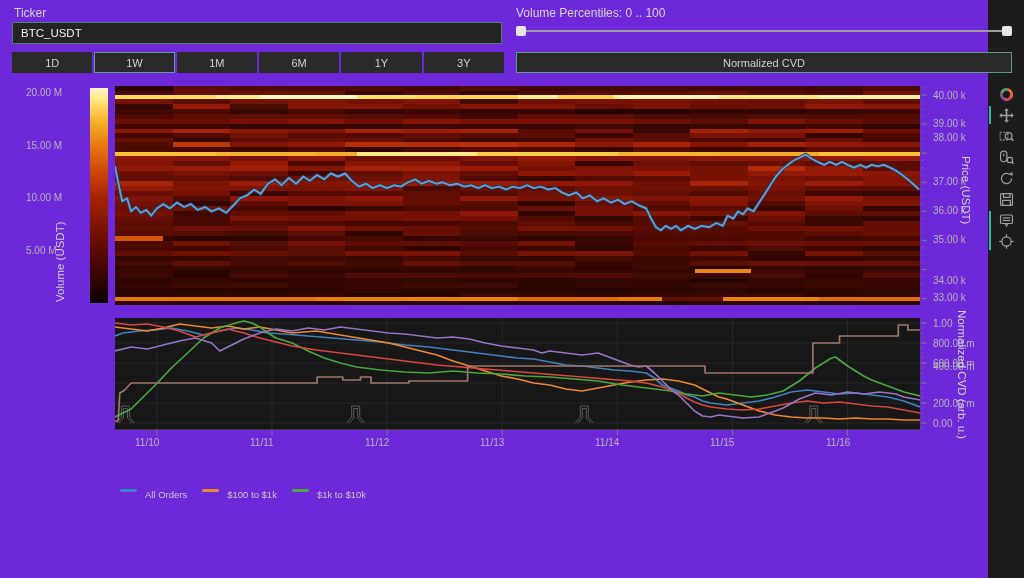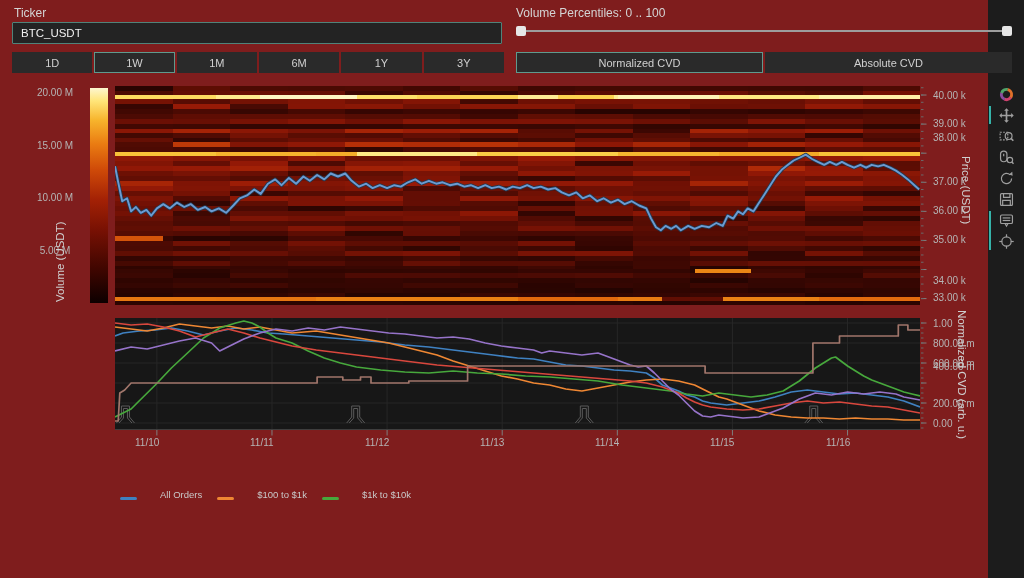--- a/index.html
+++ b/index.html
@@ -1,56 +1,56 @@
 <!DOCTYPE html>
 <html><head>
 <meta charset="utf-8">
 <style>
   *{box-sizing:border-box;margin:0;padding:0}
   html,body{width:1024px;height:578px;background:#1c1c1c;font-family:"Liberation Sans",sans-serif;overflow:hidden}
-  .app{position:relative;width:988px;height:578px;background:#7f1d1d;color:#d6d6d6}
+  .app{position:relative;width:988px;height:578px;background:#6d28d9;color:#d6d6d6}
   .lbl{position:absolute;font-size:12px;color:#d4d4d4}
   #ticker-label{left:14px;top:6px}
   #ticker-input{position:absolute;left:12px;top:22px;width:490px;height:22px;background:#232323;border:1px solid #50837a;color:#efefef;font-size:11.5px;padding-left:8px;font-family:"Liberation Sans",sans-serif;border-radius:1px}
   #volume-label{left:516px;top:6px}
   .slider{position:absolute;left:516px;top:22px;width:496px;height:18px}
   .slider .track{position:absolute;left:0;right:0;top:8px;height:2px;background:#9d9d9d}
   .slider .handle{position:absolute;top:4px;width:10px;height:10px;background:#e6e6e6;border-radius:2px}
   .btn-row{position:absolute;display:flex;gap:2px}
   #range-row{left:12px;top:52px;width:492px;height:21px}
   #cvd-row{left:516px;top:52px;width:496px;height:21px}
   .btn{flex:1;display:flex;align-items:center;justify-content:center;background:#2a2a2a;border:1px solid #2a2a2a;color:#d0d0d0;font-size:11px;cursor:pointer}
   .btn.selected{border-color:#5f9a8e}
   
   .plot-bg{position:absolute;background:#171717}
   #main-plot{left:115px;top:86px;width:805px;height:219px}
   #cvd-plot{left:115px;top:318px;width:805px;height:112px}
   svg{display:block}
   #colorbar{position:absolute;left:90px;top:88px;width:18px;height:215px;
     background:linear-gradient(to top,#0d0000 0%,#400600 16%,#751003 33%,#a32105 48%,#cf4a08 62%,#ea7c12 74%,#f7b42c 85%,#ffe579 94%,#fdf6cf 100%)}
-  .cb-lbl{position:absolute;left:26px;width:58px;text-align:center;font-size:10px;color:#b5b5b5}
+  .cb-lbl{position:absolute;left:26px;width:58px;text-align:left;font-size:10px;color:#b5b5b5}
   .yt{position:absolute;left:933px;width:60px;font-size:10px;color:#b5b5b5}
   .xt{position:absolute;top:437px;width:44px;text-align:left;font-size:10px;color:#b5b5b5}
   .axtitle{position:absolute;white-space:nowrap;font-size:11.5px;color:#cfcfcf}
   #vol-title{left:54px;top:302px;transform:rotate(-90deg);transform-origin:left top}
   #price-title{left:972px;top:156px;transform:rotate(90deg);transform-origin:left top}
   #cvdy-title{left:968px;top:310px;transform:rotate(90deg);transform-origin:left top}
   #x-title{position:absolute;left:415px;top:452px;width:204px;text-align:center;font-size:12.5px;color:#d6d6d6}
   .ticksvg{position:absolute}
   
   #toolbar{position:absolute;left:996px;top:84px;display:flex;flex-direction:column;gap:1px}
   .tool{position:relative;width:20px;height:20px;display:flex;align-items:center;justify-content:center;cursor:pointer}
   .tool svg{width:17px;height:17px;stroke:#9f9f9f;fill:none;stroke-width:1.4}
   .tool.active::before{content:'';position:absolute;left:-7px;top:1px;width:2px;height:18px;background:#35b3a9}
   .tool.active + .tool.active::before{top:-2px;height:21px}
   
   .legend-row{position:absolute;left:120px;display:flex;gap:15px;align-items:center}
   #legend-row-0{top:489px}
   #legend-row-1{top:532px}
-  .legend-item{display:flex;align-items:flex-end;gap:23px}
+  .legend-item{display:flex;align-items:flex-start;gap:8px}
   .swatch{width:17px;height:3px;border-radius:1.5px;background:#888}
   .legend-label{font-size:9.5px;color:#c9c9c9}
 </style>
 </head>
 <body>
 
 <div class="app">
 
   <div class="lbl" id="ticker-label">Ticker</div>
   <input id="ticker-input" value="BTC_USDT" style="">
@@ -66,21 +66,20 @@
     <div class="btn">1D</div>
     <div class="btn selected">1W</div>
     <div class="btn">1M</div>
     <div class="btn">6M</div>
     <div class="btn">1Y</div>
     <div class="btn">3Y</div>
   </div>
 
   <div class="btn-row" id="cvd-row">
     <div class="btn selected">Normalized CVD</div>
-    <div class="btn">Absolute CVD</div>
   </div>
 
   <div id="colorbar"></div>
   <div class="cb-lbl" style="top:87px">20.00 M</div>
   <div class="cb-lbl" style="top:140px">15.00 M</div>
   <div class="cb-lbl" style="top:192px">10.00 M</div>
   <div class="cb-lbl" style="top:245px">5.00 M</div>
   <div class="axtitle" id="vol-title">Volume (USDT)</div>
 
   <div class="plot-bg" id="main-plot">

